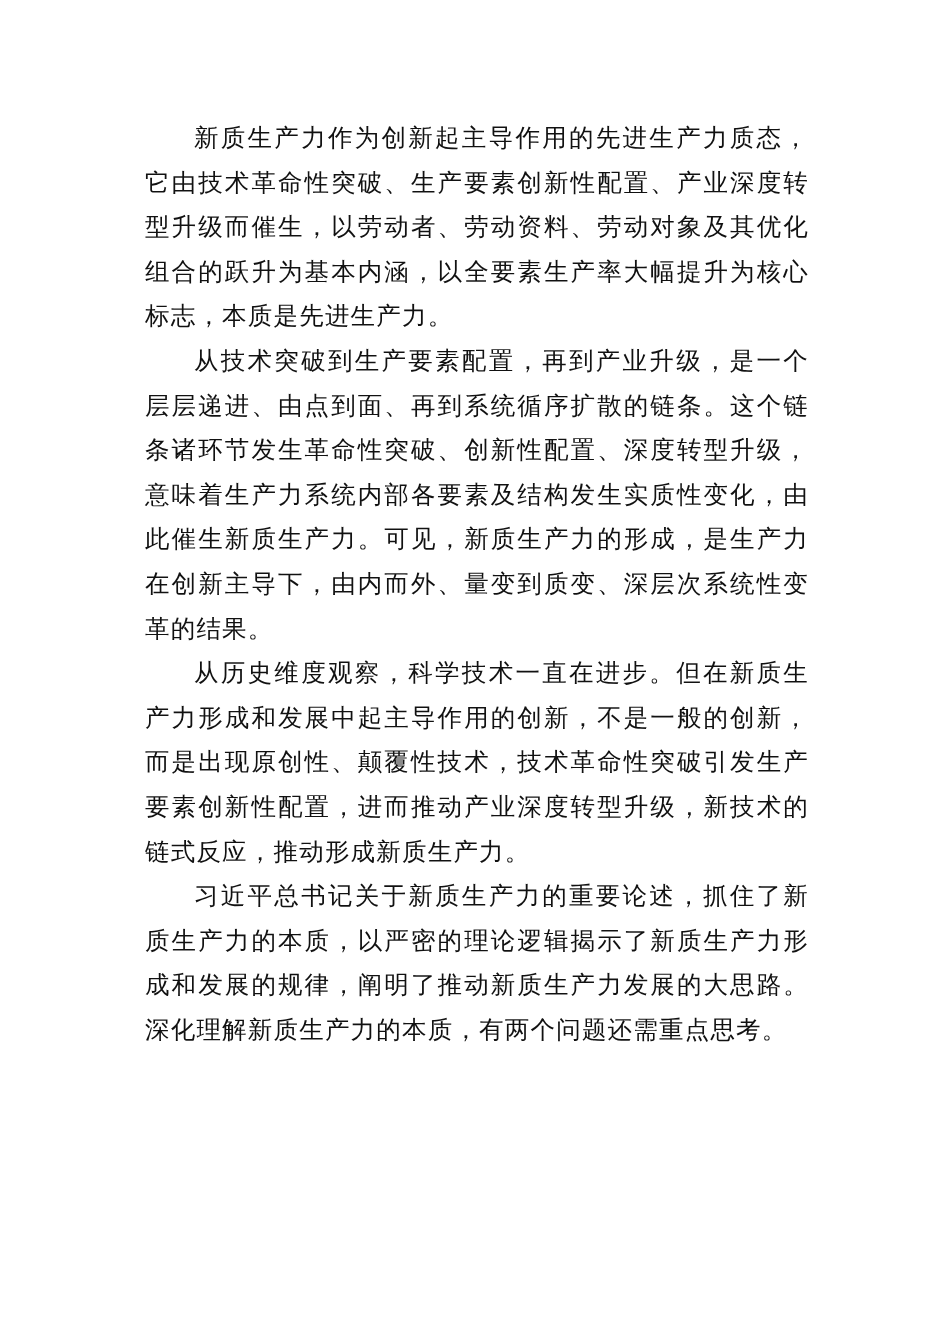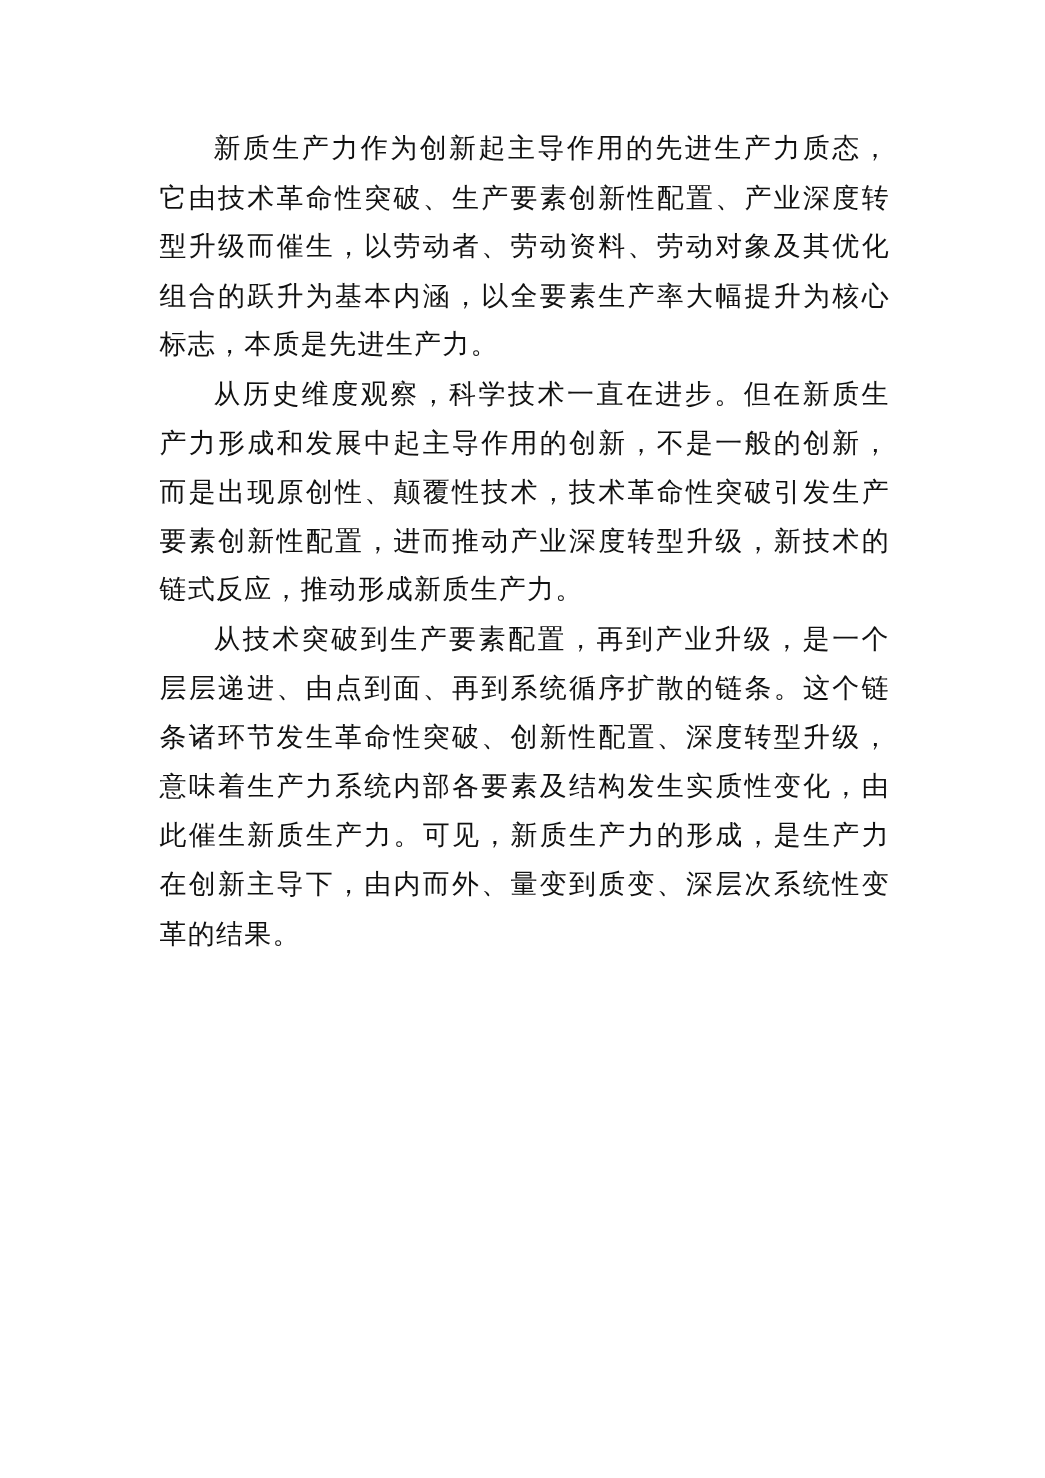--- a/index.html
+++ b/index.html
@@ -1,19 +1,20 @@
 <!DOCTYPE html>
 <html><head>
 <meta charset="utf-8">
 <style>
   html, body { margin:0; padding:0; background:#ffffff; }
   body { width:950px; height:1344px; position:relative; overflow:hidden; }
   .page { position:absolute; left:145px; top:116px; width:664px; }
-  .para { margin:0; padding:0; font-family:Liberation Mono, monospace; font-size:24.5px; line-height:44.6px; color:#111111; text-align:justify; text-indent:49px; letter-spacing:1.2px; }
+  .para { margin:0; padding:0; font-family:Liberation Sans, sans-serif; font-size:24.5px; line-height:44.6px; color:#111111; text-align:justify; text-indent:49px; letter-spacing:1.2px; }
 </style>
 </head>
 <body>
 
 <div class="page">
   <p class="para">新质生产力作为创新起主导作用的先进生产力质态，它由技术革命性突破、生产要素创新性配置、产业深度转型升级而催生，以劳动者、劳动资料、劳动对象及其优化组合的跃升为基本内涵，以全要素生产率大幅提升为核心标志，本质是先进生产力。</p>
+  <p class="para">从技术突破到生产要素配置，再到产业升级，是一个层层递进、由点到面、再到系统循序扩散的链条。这个链条诸环节发生革命性突破、创新性配置、深度转型升级，意味着生产力系统内部各要素及结构发生实质性变化，由此催生新质生产力。可见，新质生产力的形成，是生产力在创新主导下，由内而外、量变到质变、深层次系统性变革的结果。</p>
   <p class="para">从历史维度观察，科学技术一直在进步。但在新质生产力形成和发展中起主导作用的创新，不是一般的创新，而是出现原创性、颠覆性技术，技术革命性突破引发生产要素创新性配置，进而推动产业深度转型升级，新技术的链式反应，推动形成新质生产力。</p>
-  <p class="para">从技术突破到生产要素配置，再到产业升级，是一个层层递进、由点到面、再到系统循序扩散的链条。这个链条诸环节发生革命性突破、创新性配置、深度转型升级，意味着生产力系统内部各要素及结构发生实质性变化，由此催生新质生产力。可见，新质生产力的形成，是生产力在创新主导下，由内而外、量变到质变、深层次系统性变革的结果。</p>
+  <p class="para">习近平总书记关于新质生产力的重要论述，抓住了新质生产力的本质，以严密的理论逻辑揭示了新质生产力形成和发展的规律，阐明了推动新质生产力发展的大思路。深化理解新质生产力的本质，有两个问题还需重点思考。</p>
 </div>
 
 </body></html>

